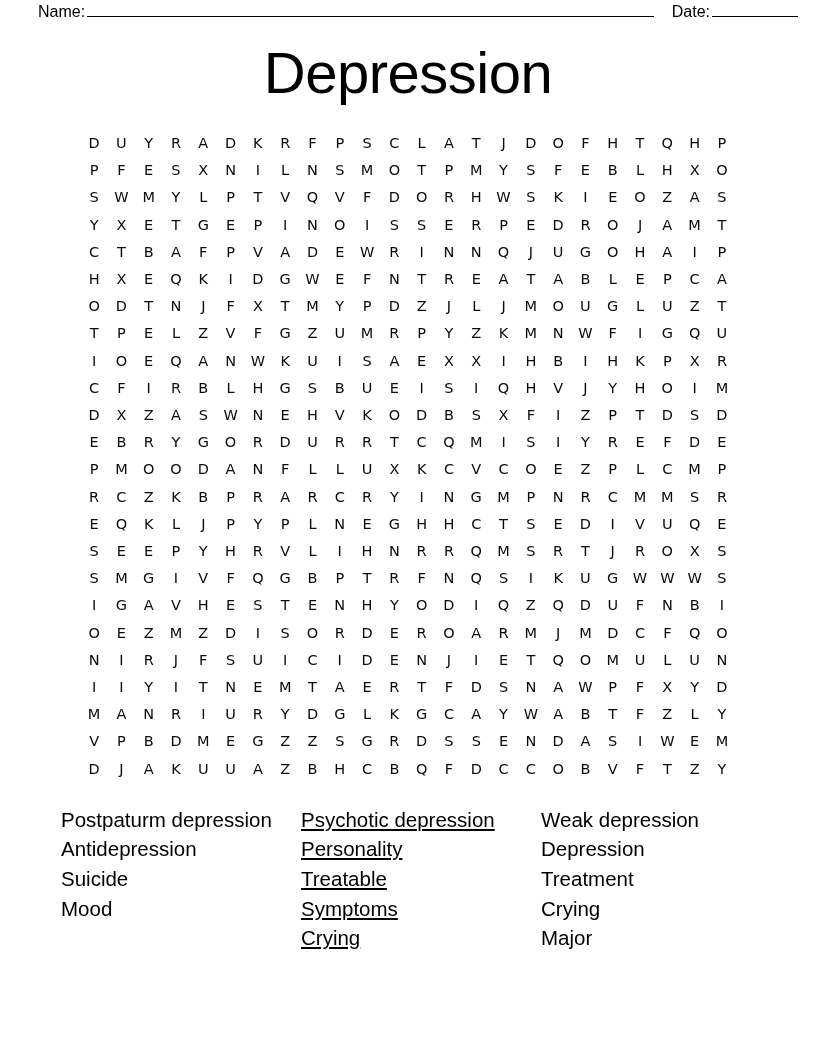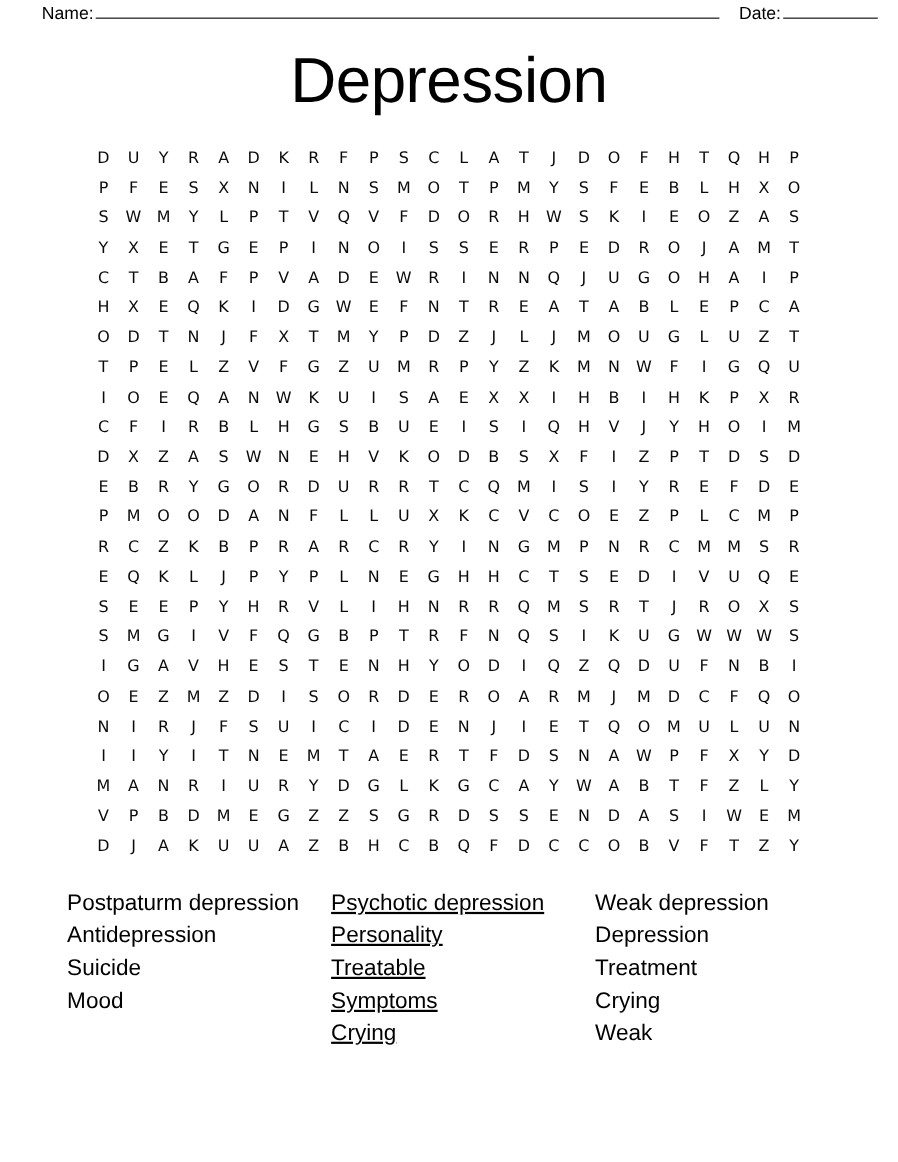--- a/index.html
+++ b/index.html
@@ -751,15 +751,15 @@
       <div class="word-item">Personality</div>
       <div class="word-item">Treatable</div>
       <div class="word-item">Symptoms</div>
       <div class="word-item">Crying</div>
     </div>
   <div class="word-col col-3">
       <div class="word-item">Weak depression</div>
       <div class="word-item">Depression</div>
       <div class="word-item">Treatment</div>
       <div class="word-item">Crying</div>
-      <div class="word-item">Weak</div>
+      <div class="word-item">Major</div>
     </div>
 </div>
 
 </body></html>

